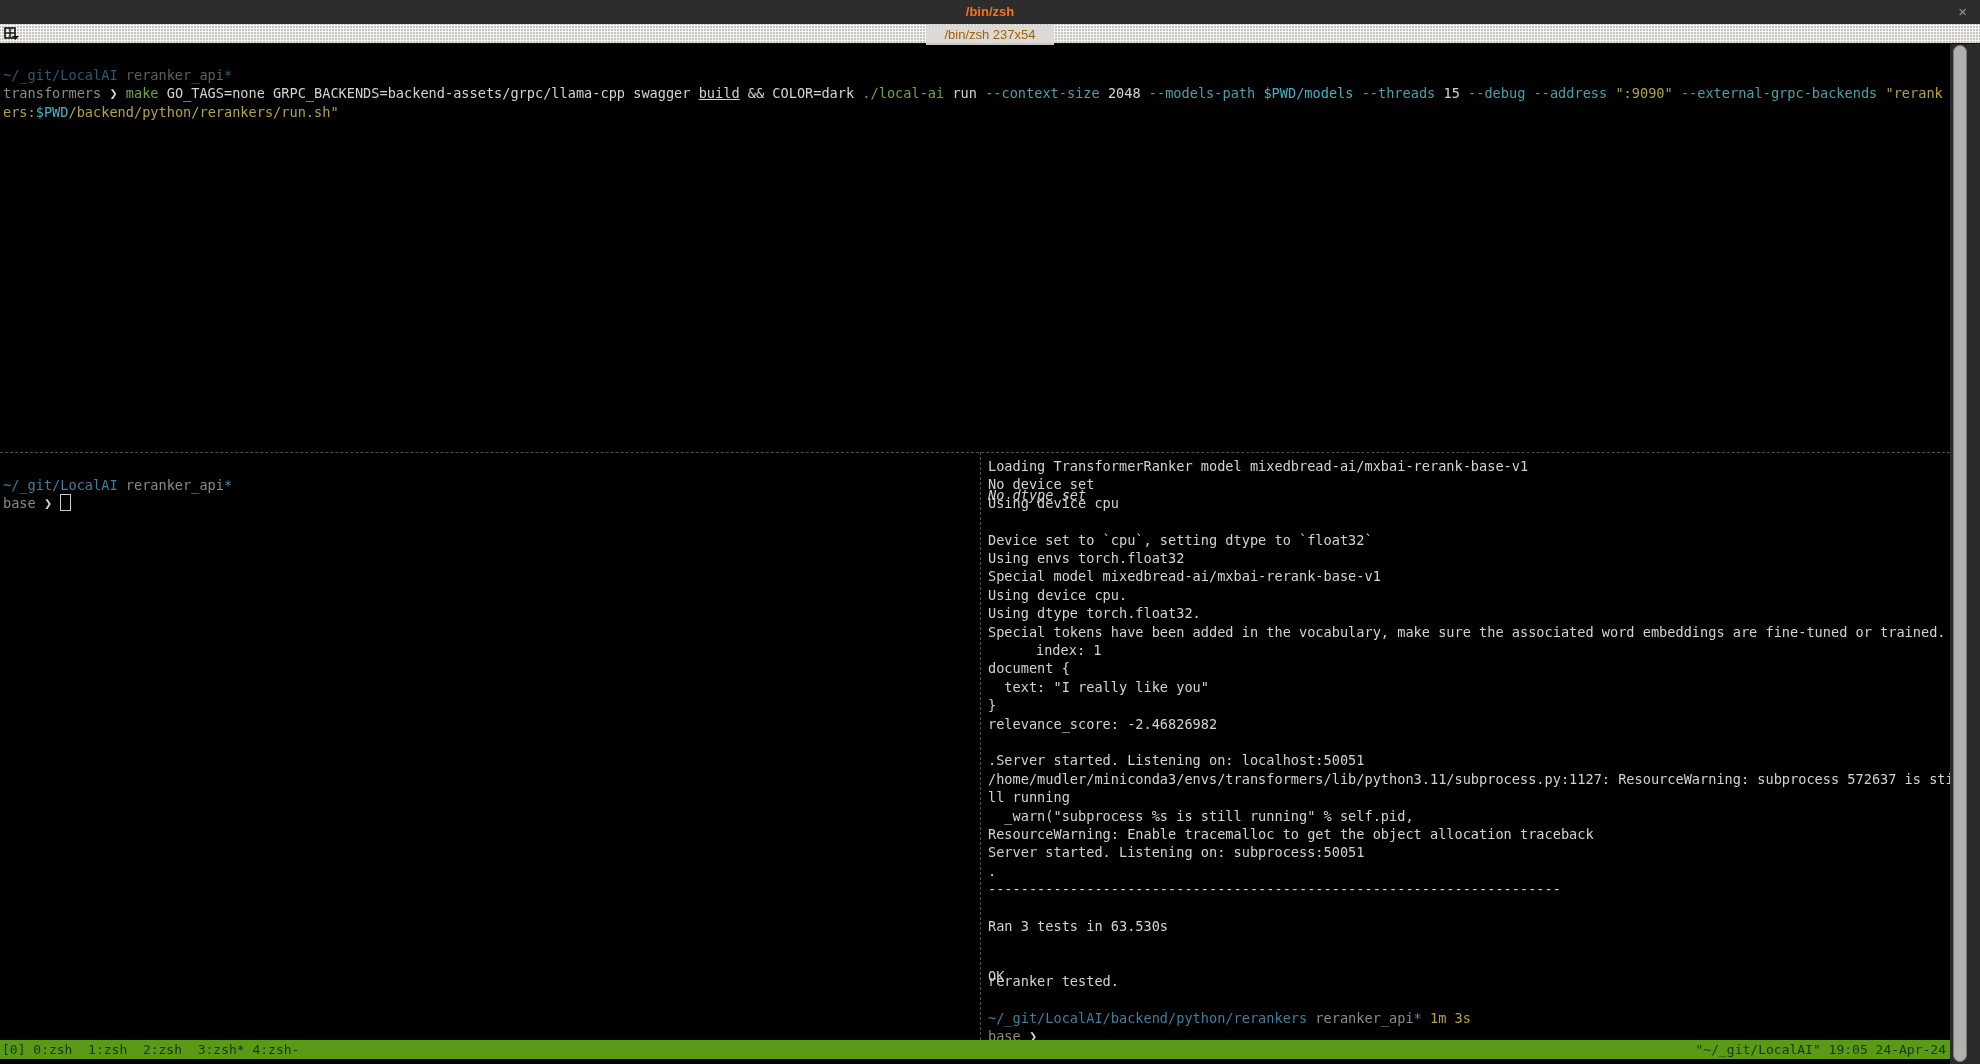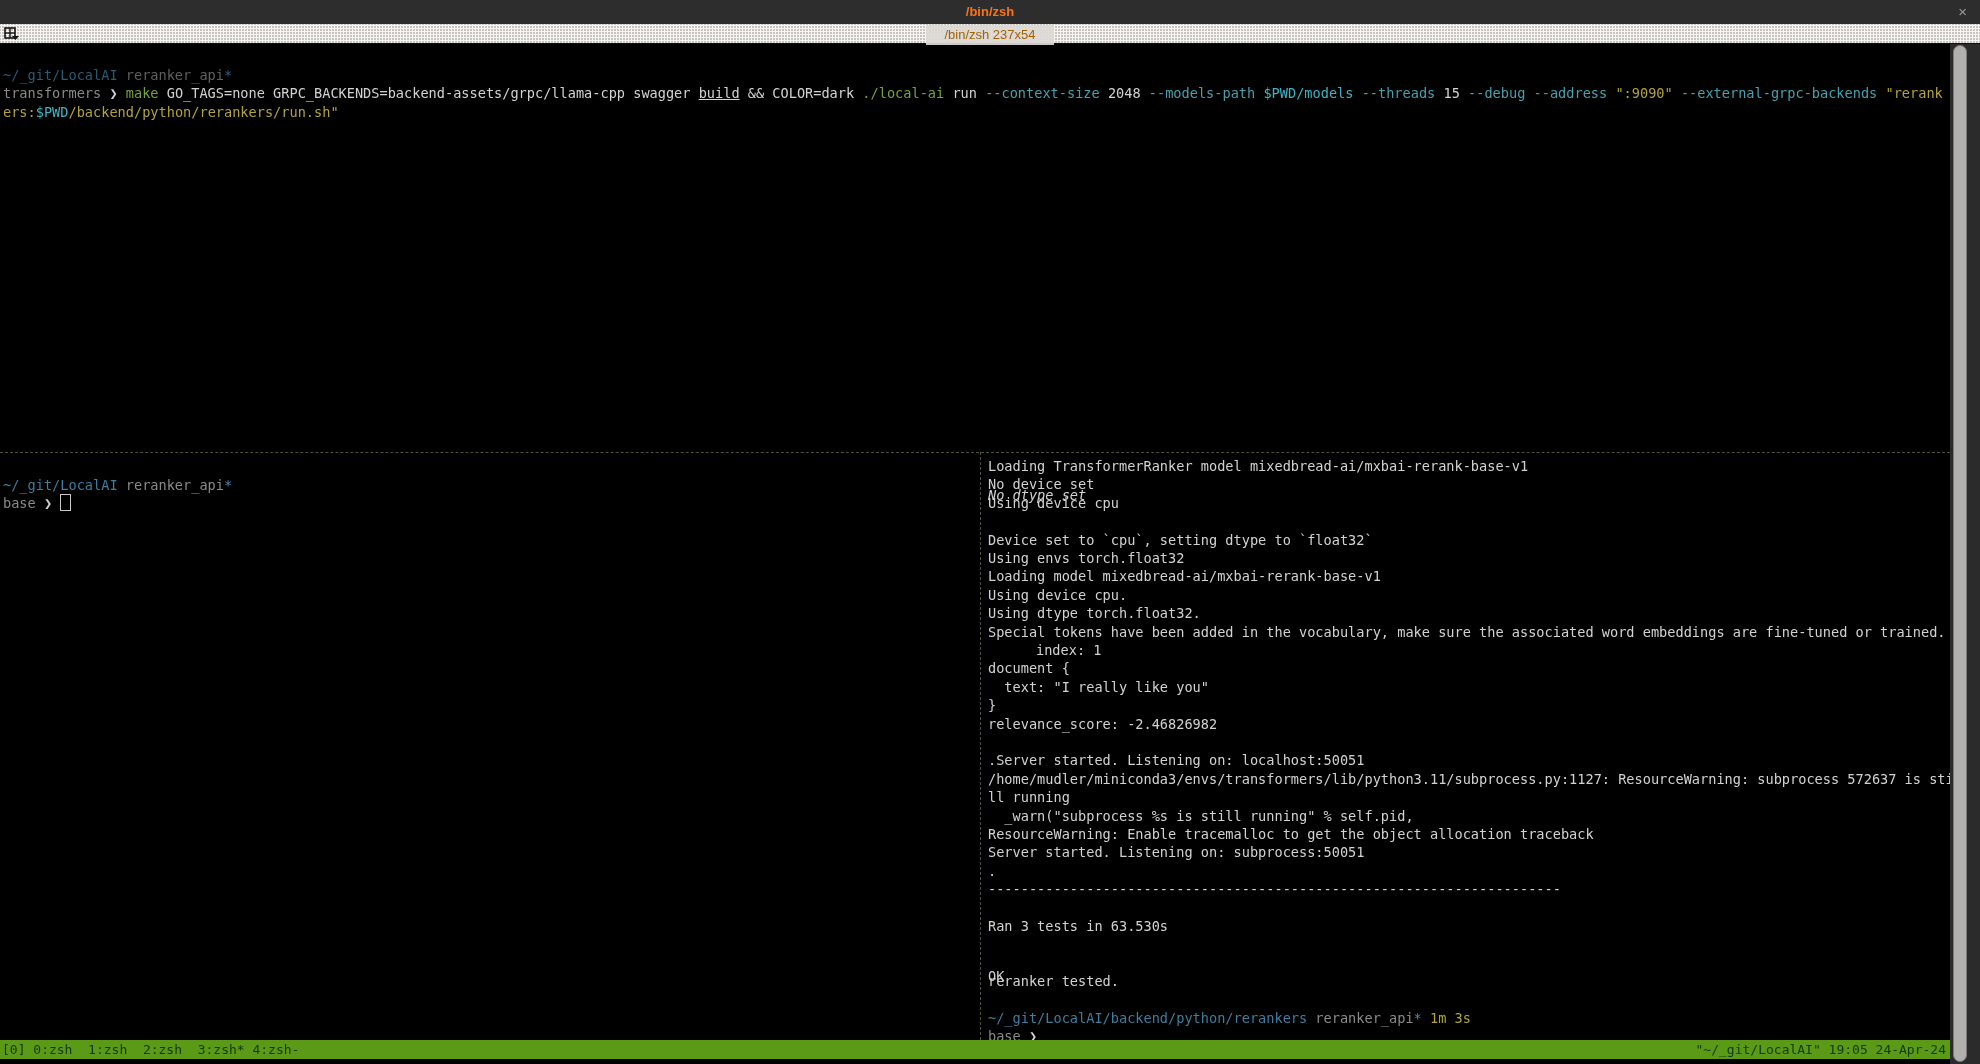--- a/index.html
+++ b/index.html
@@ -109,21 +109,21 @@
     <div class="trow" style="top: 494.4px;"><span class="c-dim">base </span><span class="c-fg">❯ </span><span class="c-cursor"></span></div>
   </div>
 
 <div class="pane" id="pane-right">
     <div class="trow" style="top: 457px;"><span class="c-fg">Loading TransformerRanker model mixedbread-ai/mxbai-rerank-base-v1</span></div>
     <div class="trow" style="top: 475.4px;"><span class="c-fg">No device set</span></div>
     <div class="trow" style="top: 493.8px;"><span class="c-fg">Using device cpu</span></div>
     <div class="trow" style="top: 486px; font-style: italic;"><span class="c-fg">No dtype set</span></div>
     <div class="trow" style="top: 530.6px; text-align: right;"><span class="c-fg">Device set to `cpu`, setting dtype to `float32`</span></div>
     <div class="trow" style="top: 549px;"><span class="c-fg">Using envs torch.float32</span></div>
-    <div class="trow" style="top: 567.4px;"><span class="c-fg">Loading model mixedbread-ai/mxbai-rerank-base-v1</span></div>
+    <div class="trow" style="top: 567.4px;"><span class="c-fg">Special model mixedbread-ai/mxbai-rerank-base-v1</span></div>
     <div class="trow" style="top: 585.8px;"><span class="c-fg">Using device cpu.</span></div>
     <div class="trow" style="top: 604.2px;"><span class="c-fg">Using dtype torch.float32.</span></div>
     <div class="trow" style="top: 622.6px;"><span class="c-fg">Special tokens have been added in the vocabulary, make sure the associated word embeddings are fine-tuned or trained.</span></div>
     <div class="trow" style="top: 641px; margin-left: 48px;"><span class="c-fg">index: 1</span></div>
     <div class="trow" style="top: 659.4px;"><span class="c-fg">document {</span></div>
     <div class="trow" style="top: 677.8px;"><span class="c-fg">  text: "I really like you"</span></div>
     <div class="trow" style="top: 696.2px;"><span class="c-fg">}</span></div>
     <div class="trow" style="top: 714.6px;"><span class="c-fg">relevance_score: -2.46826982</span></div>
     <div class="trow" style="top: 733px;"></div>
     <div class="trow" style="top: 751.4px;"><span class="c-fg">.Server started. Listening on: localhost:50051</span></div>

